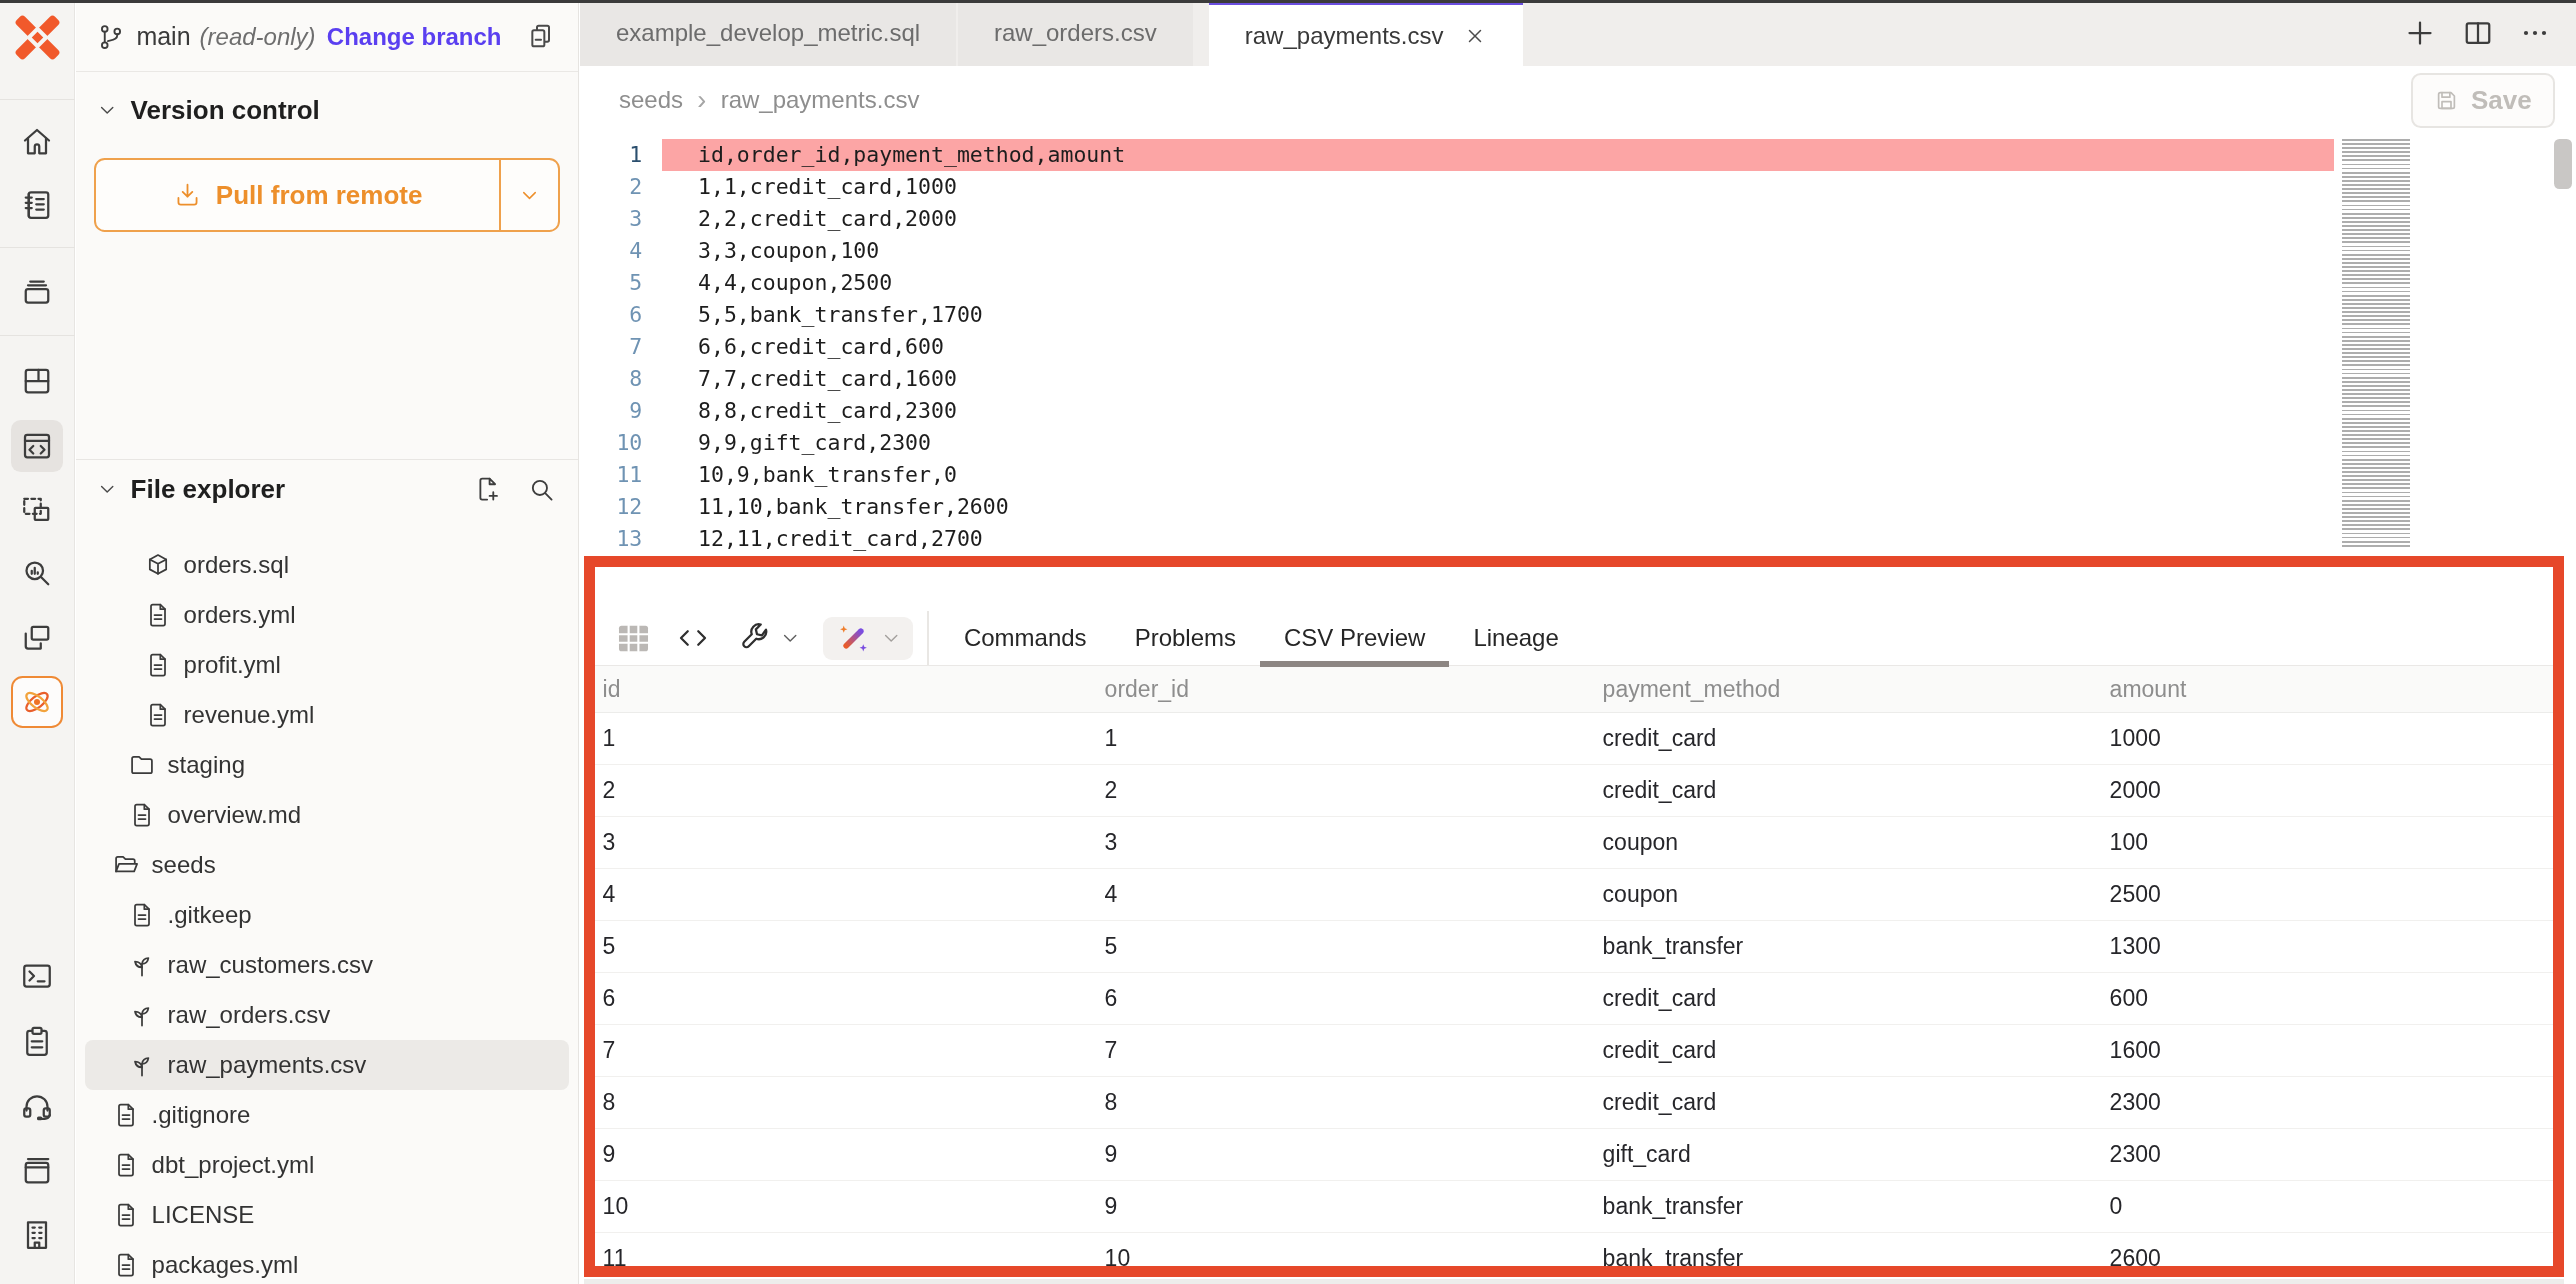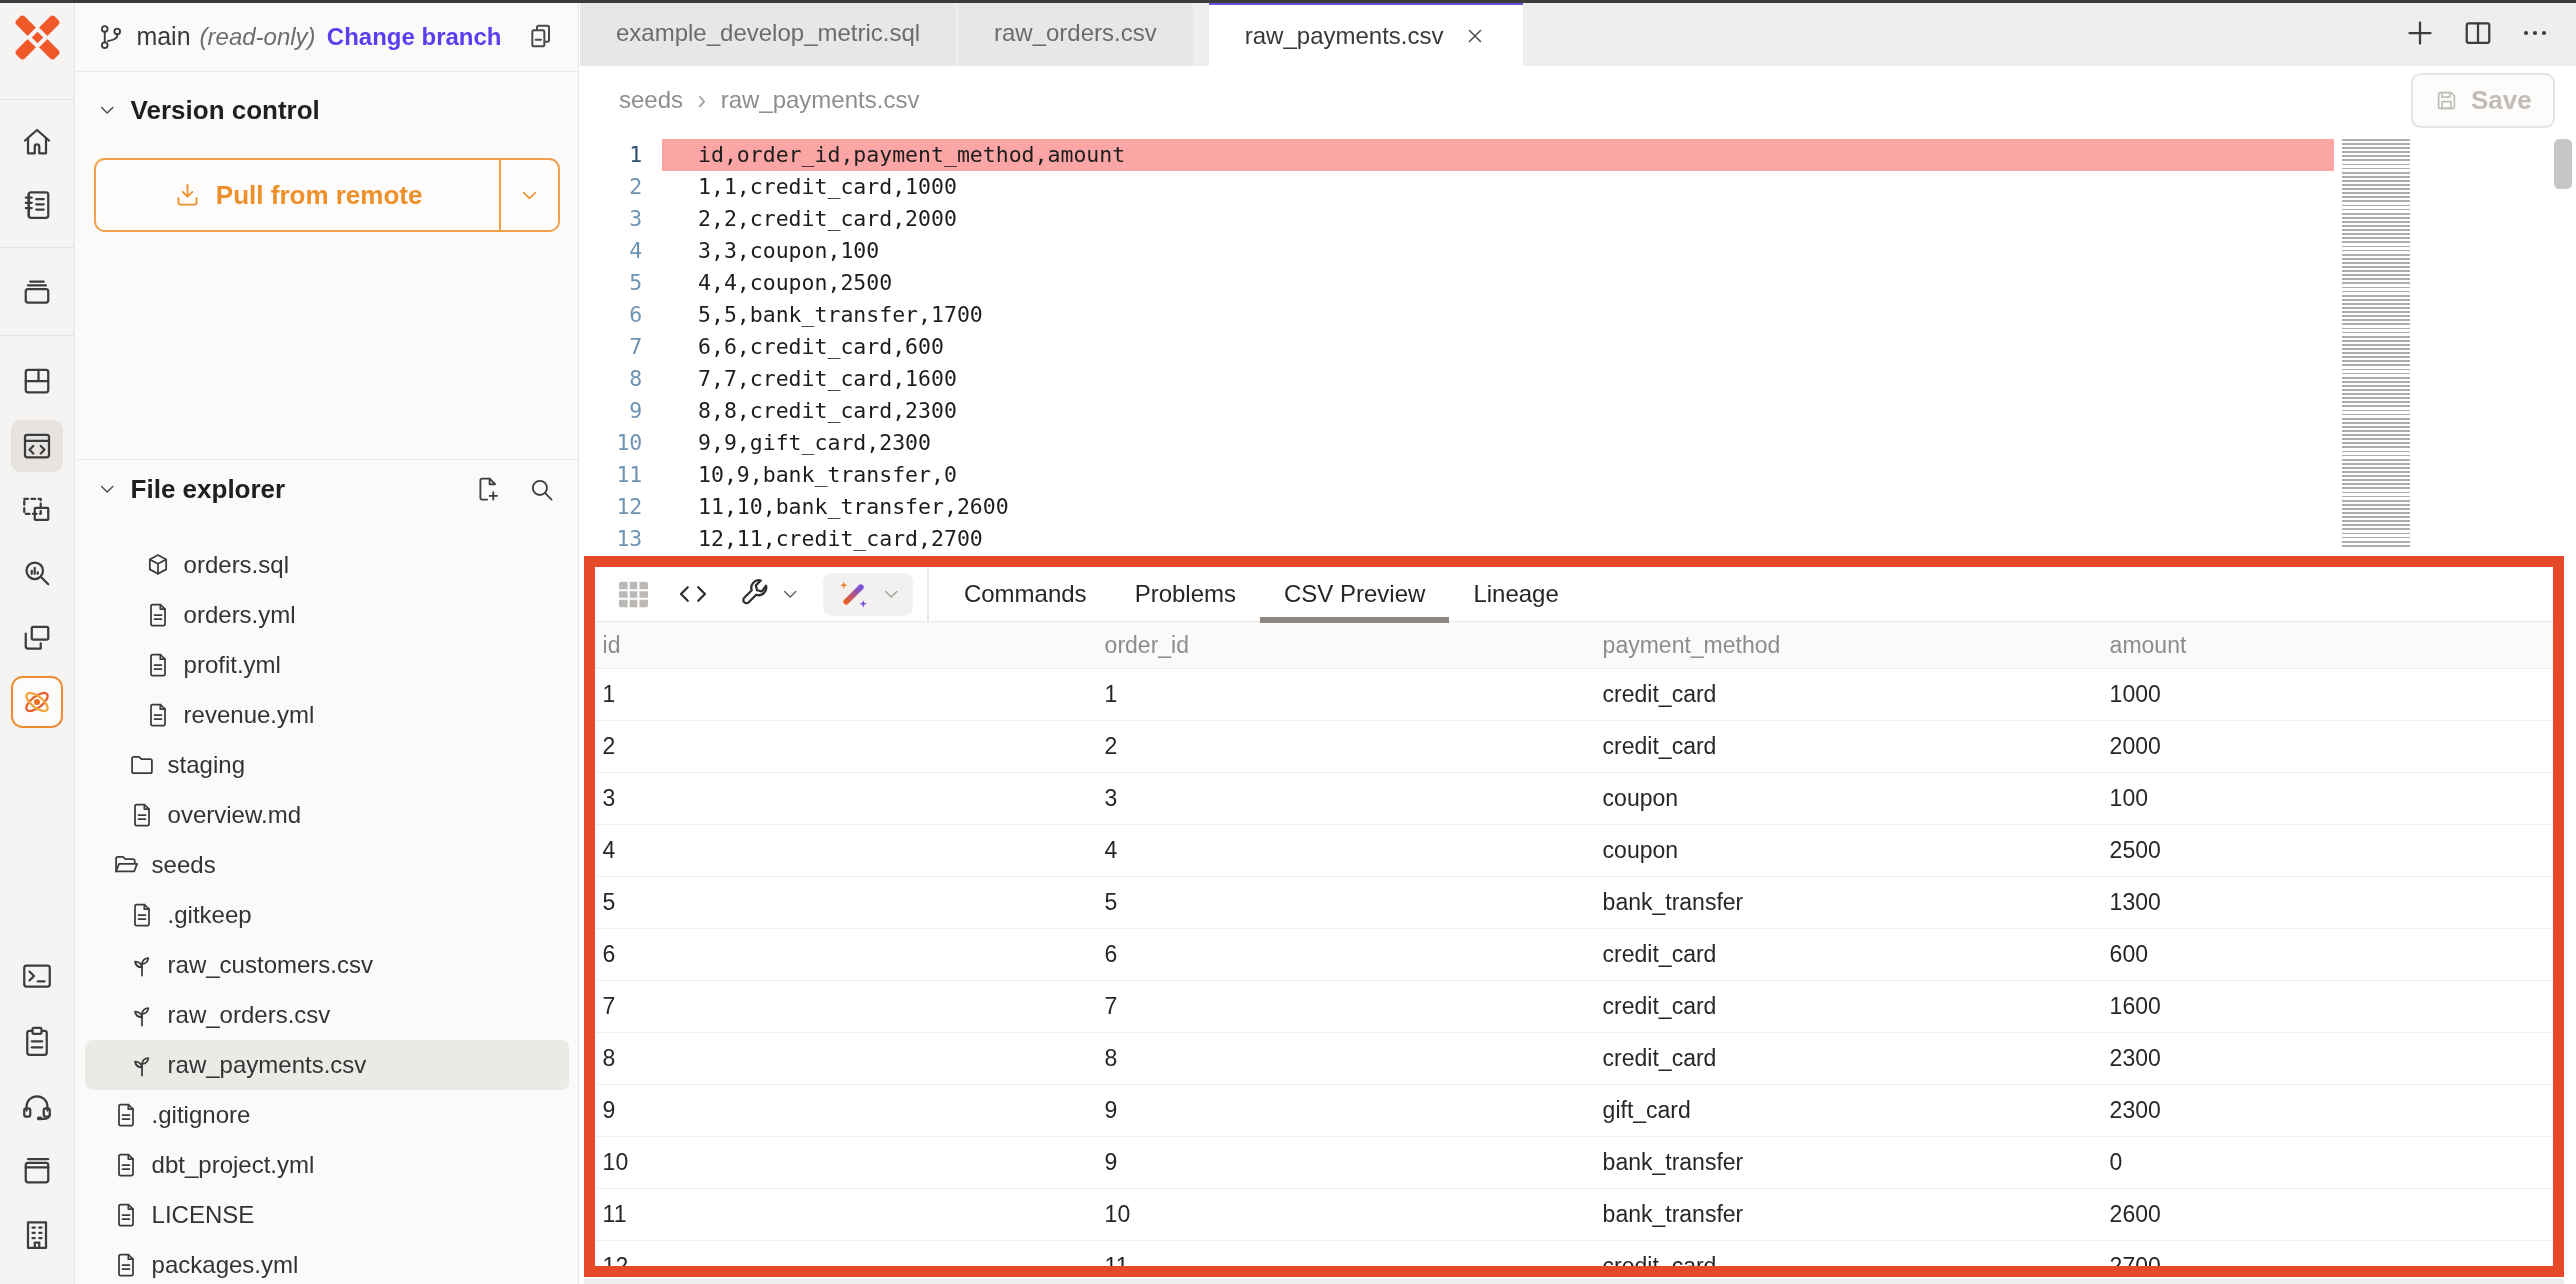--- a/index.html
+++ b/index.html
@@ -85,21 +85,21 @@
   .code-text { padding-left:36px; color:#1d1d1d; white-space:pre; }
   .code-line.current .code-text { background:#fca5a5; flex:1; margin-right:242px; }
   .minimap { position:absolute; top:4.5px; right:166px; width:68px; height:410px; opacity:.55;
     background:repeating-linear-gradient(180deg, #6a6a6a 0 1.8px, transparent 1.8px 4.1px); }
   .scroll-thumb { position:absolute; top:5.4px; right:3.6px; width:18px; height:50px; background:#c9c7c5; border-radius:5.4px; }
 
   
   .bottom-panel { position:absolute; left:3.6px; top:422px; width:1980px; height:721px;
     border:11.6px solid #e6482a; background:#fff; overflow:hidden; }
   .panel-toolbar { height:55px; display:flex; align-items:center; padding-left:18px;
-    border-bottom:1.8px solid #eae8e6; position:relative; background:#fff; }
+    border-bottom:1.8px solid #eae8e6; position:relative; background:#fff;margin-top:44px; }
   .pt-ic { display:flex; align-items:center; justify-content:center; cursor:pointer; color:#2f2f2f; }
   .pt-ic.grid { width:41px; height:41px; color:#bbb8b5; }
   .pt-ic.codetag { width:36px; height:36px; margin-left:21.5px; }
   .pt-ic.wrench { width:36px; height:36px; margin-left:25px; }
   .pt-chev { width:22.4px; height:22.4px; color:#5f5f5f; margin-left:7.2px; cursor:pointer; }
   .wand-group { margin-left:21.5px; height:43px; padding:0 10.7px; background:#f3f1ef; border-radius:9px;
     display:flex; align-items:center; cursor:pointer; }
   .wand-group .wand { width:39px; height:39px; }
   .wand-group .pt-chev { color:#a3a09d; }
   .pt-divider { width:1.8px; align-self:stretch; background:#e9e7e4; margin-left:14.3px; }

